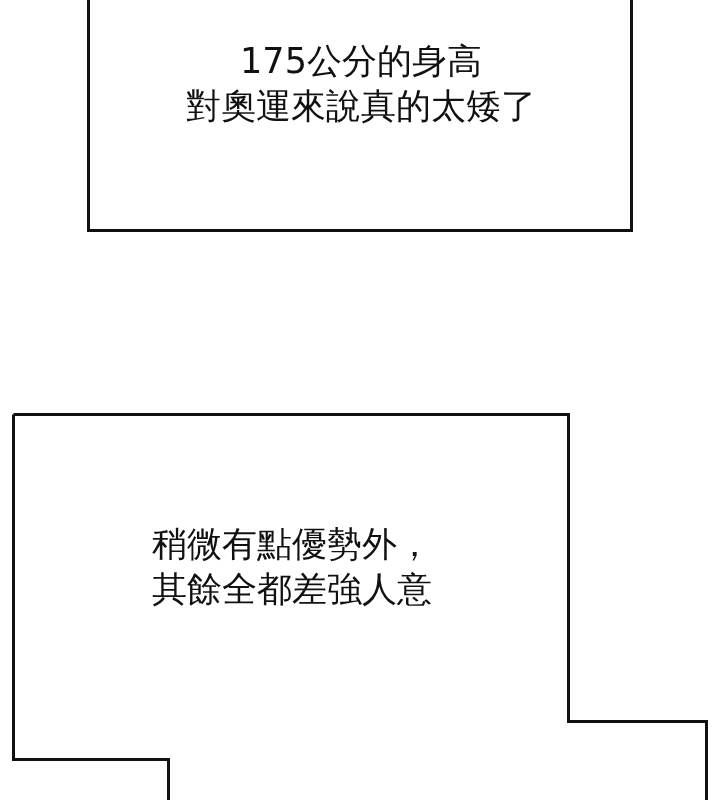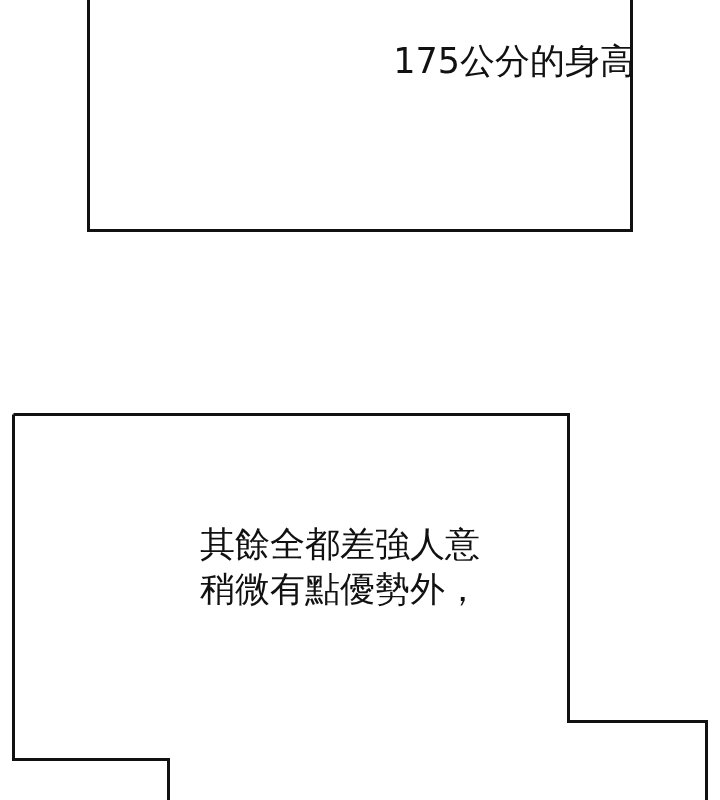--- a/index.html
+++ b/index.html
@@ -12,21 +12,21 @@
       height: 800px;
       position: relative;
       overflow: hidden;
       font-family: "DejaVu Sans", "Liberation Sans", sans-serif;
       color: #111111;
     }
     .caption {
       position: absolute;
       left: 0;
       right: 0;
-      text-align: right;
+      text-align: center;
       font-size: 35px;
       line-height: 45px;
       letter-spacing: 0px;
       white-space: nowrap;
     }
     .caption span {
       display: block;
     }
     .top-caption {
       left: 87px;
@@ -49,18 +49,19 @@
 
 <svg class="panel-shape" width="720" height="800">
 
   <rect x="88.5" y="-5" width="543" height="235.5" fill="#ffffff" stroke="#111111" stroke-width="3"></rect>
 
   <path d="M13.5 414.5 L568.5 414.5 L568.5 721.5 L706.5 721.5 L706.5 805 M13.5 414.5 L13.5 759.5 L168.5 759.5 L168.5 805" fill="none" stroke="#111111" stroke-width="3" stroke-linejoin="miter"></path>
 </svg>
 
 <div class="caption top-caption">
   <span>175公分的身高</span>
+  <span>對奧運來說真的太矮了</span>
 </div>
 
 <div class="caption bottom-caption">
+  <span>稍微有點優勢外，</span>
   <span>其餘全都差強人意</span>
-  <span>稍微有點優勢外，</span>
 </div>
 
 </body></html>

